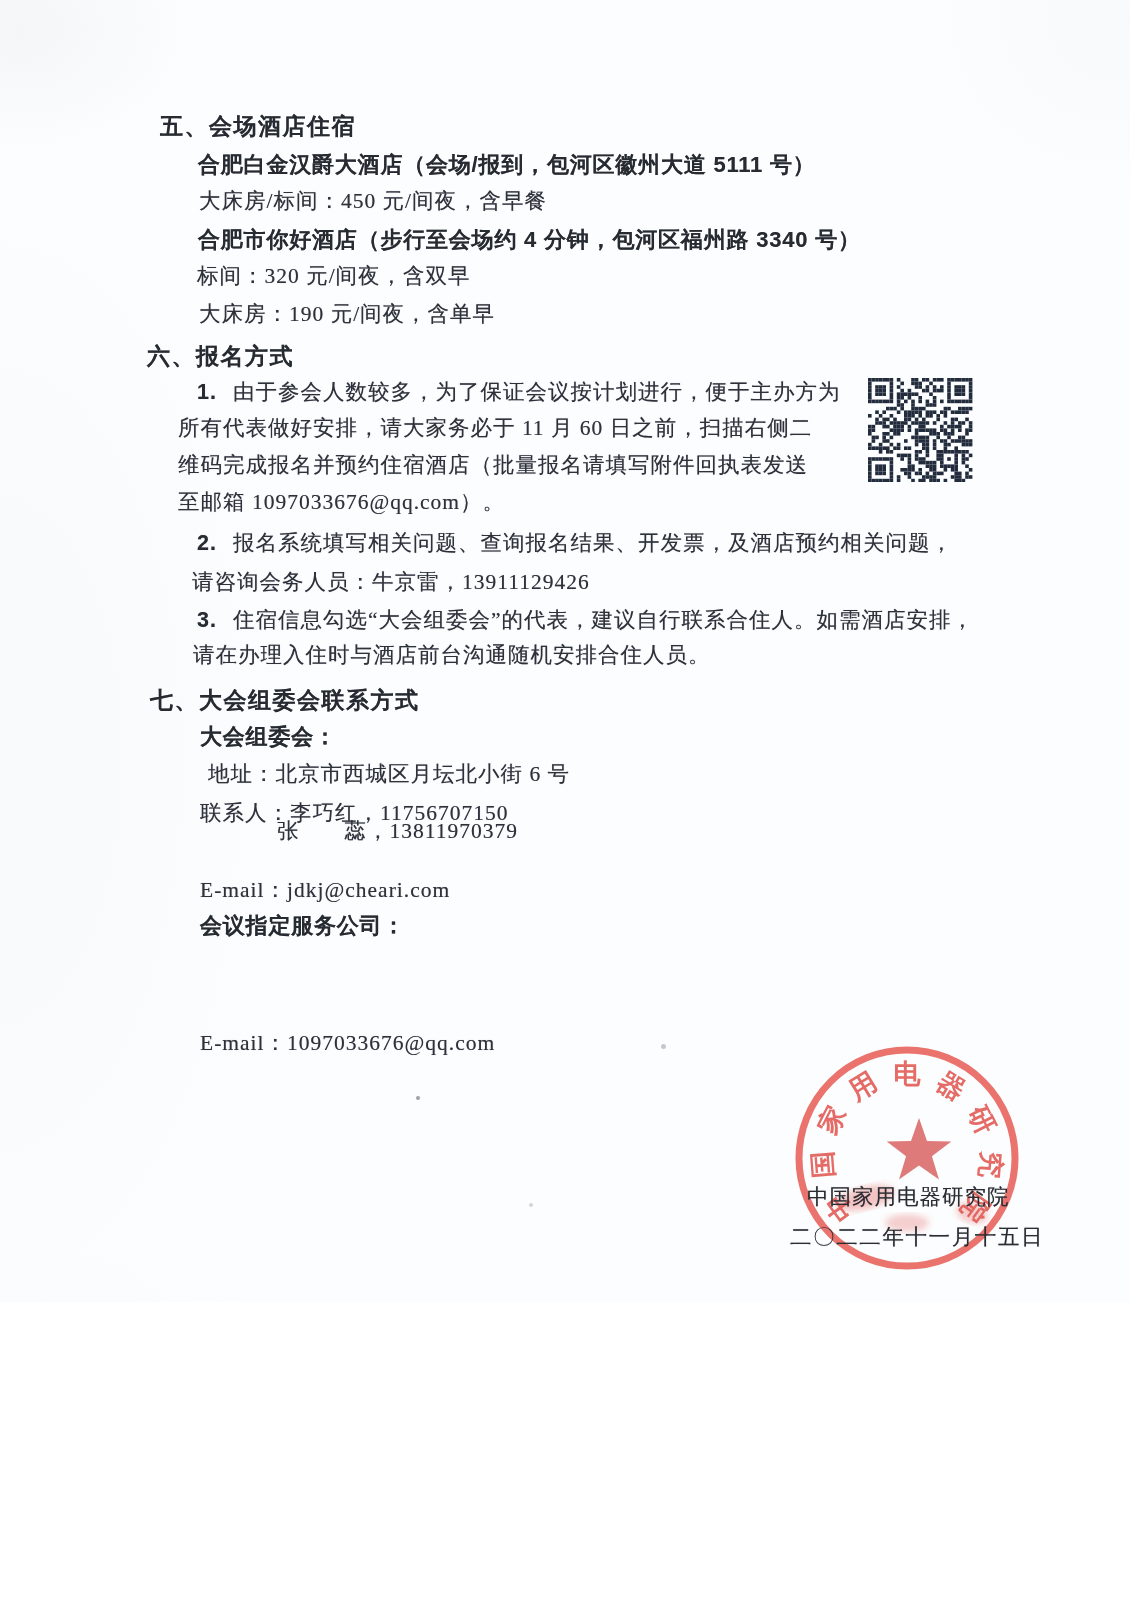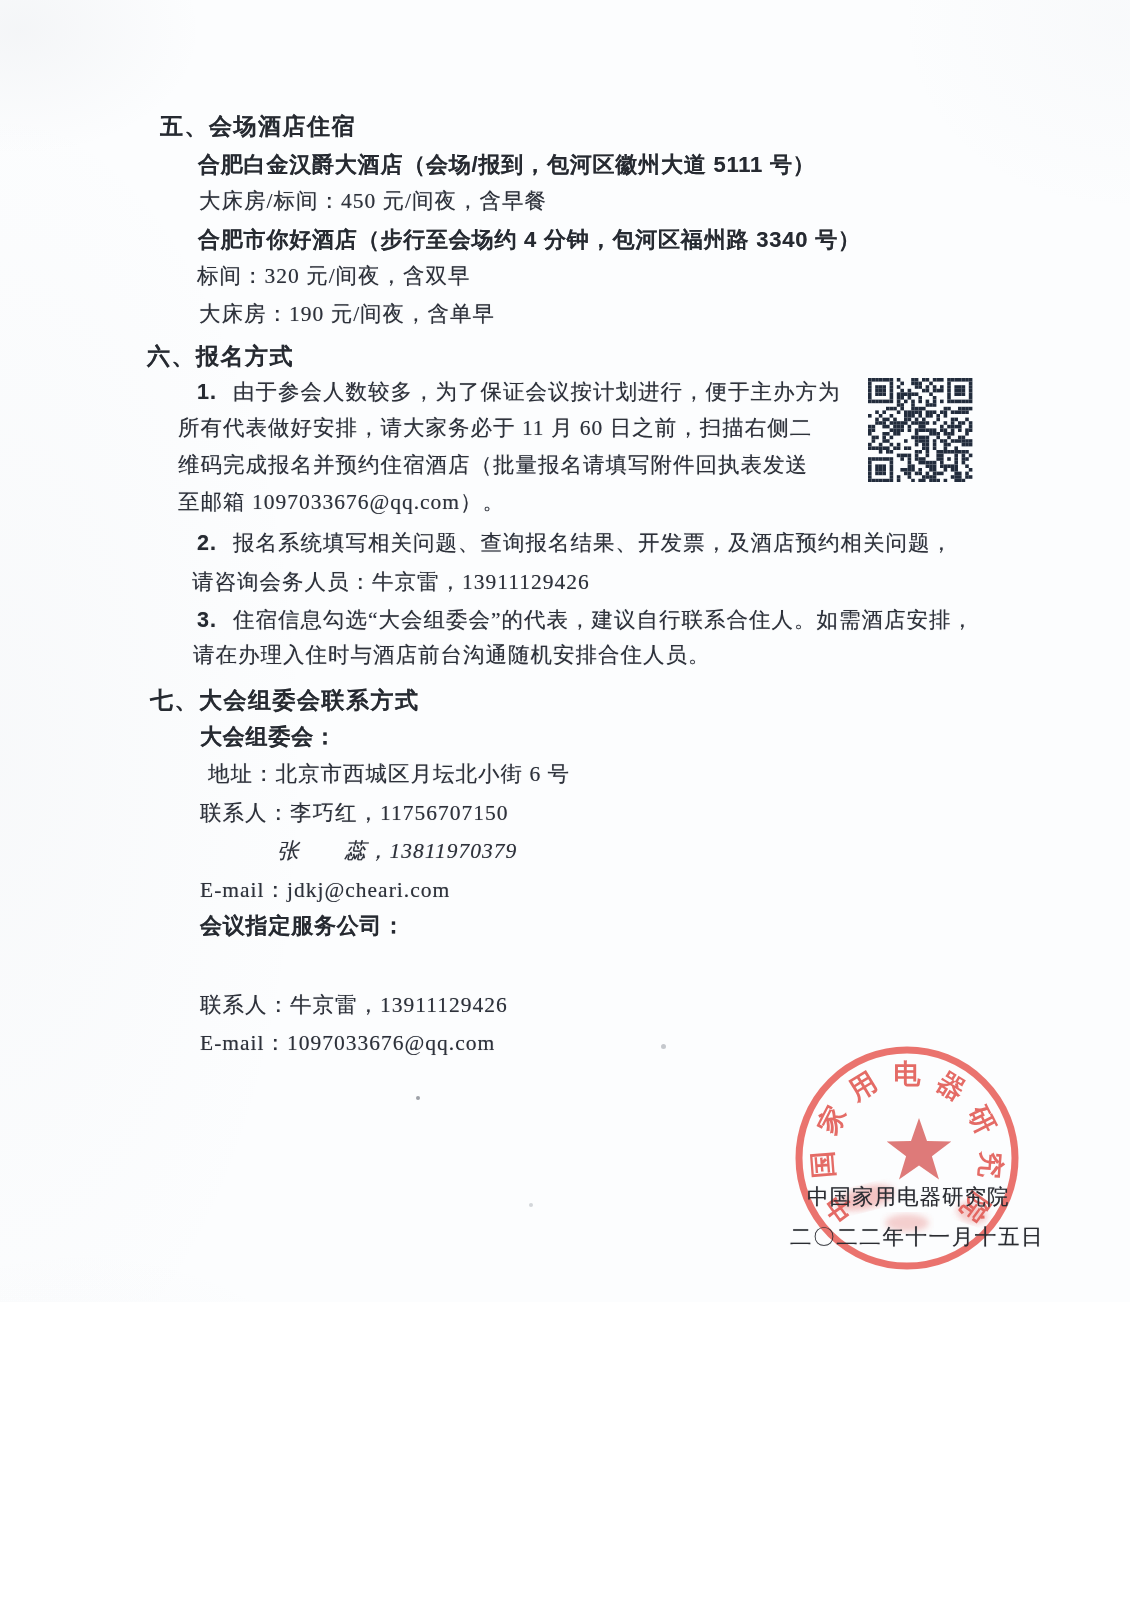--- a/index.html
+++ b/index.html
@@ -68,24 +68,23 @@
   <div class="ln" style="left:197px;top:528px;"><span class="num">2.</span><span>报名系统填写相关问题、查询报名结果、开发票，及酒店预约相关问题，</span></div>
   <div class="ln" style="left:192px;top:567px;">请咨询会务人员：牛京雷，13911129426</div>
 
   <div class="ln" style="left:197px;top:605px;"><span class="num">3.</span><span>住宿信息勾选“大会组委会”的代表，建议自行联系合住人。如需酒店安排，</span></div>
   <div class="ln hei sec" style="left:150px;top:685px;">七、大会组委会联系方式</div>
 
   <div class="ln" style="left:193px;top:640px;">请在办理入住时与酒店前台沟通随机安排合住人员。</div>
   <div class="ln hei" style="left:200px;top:722px;">大会组委会：</div>
   <div class="ln" style="left:208px;top:759px;">地址：北京市西城区月坛北小街 6 号</div>
   <div class="ln" style="left:200px;top:798px;">联系人：李巧红，11756707150</div>
-  <div class="ln" style="left:277px;top:836px;font-style:italic;">张　　蕊，13811970379</div>
+  <div class="ln" style="left:277px;top:816px;">张　　蕊，13811970379</div>
   <div class="ln" style="left:200px;top:875px;">E-mail：jdkj@cheari.com</div>
   <div class="ln hei" style="left:200px;top:911px;">会议指定服务公司：</div>
-  <div class="ln" style="left:200px;top:990px;">联系人：牛京雷，13911129426</div>
   <div class="ln" style="left:200px;top:1028px;">E-mail：1097033676@qq.com</div>
 
   <div class="qr-box">
     <svg id="qr-svg" width="106" height="104" viewBox="0 0 106 104" xmlns="http://www.w3.org/2000/svg">
         <rect x="0.00" y="0.00" width="3.6" height="3.6" fill="#222c3c"></rect>
         <rect x="3.60" y="0.00" width="3.6" height="3.6" fill="#222c3c"></rect>
         <rect x="7.20" y="0.00" width="3.6" height="3.6" fill="#222c3c"></rect>
         <rect x="10.80" y="0.00" width="3.6" height="3.6" fill="#222c3c"></rect>
         <rect x="14.40" y="0.00" width="3.6" height="3.6" fill="#222c3c"></rect>
         <rect x="18.00" y="0.00" width="3.6" height="3.6" fill="#222c3c"></rect>

